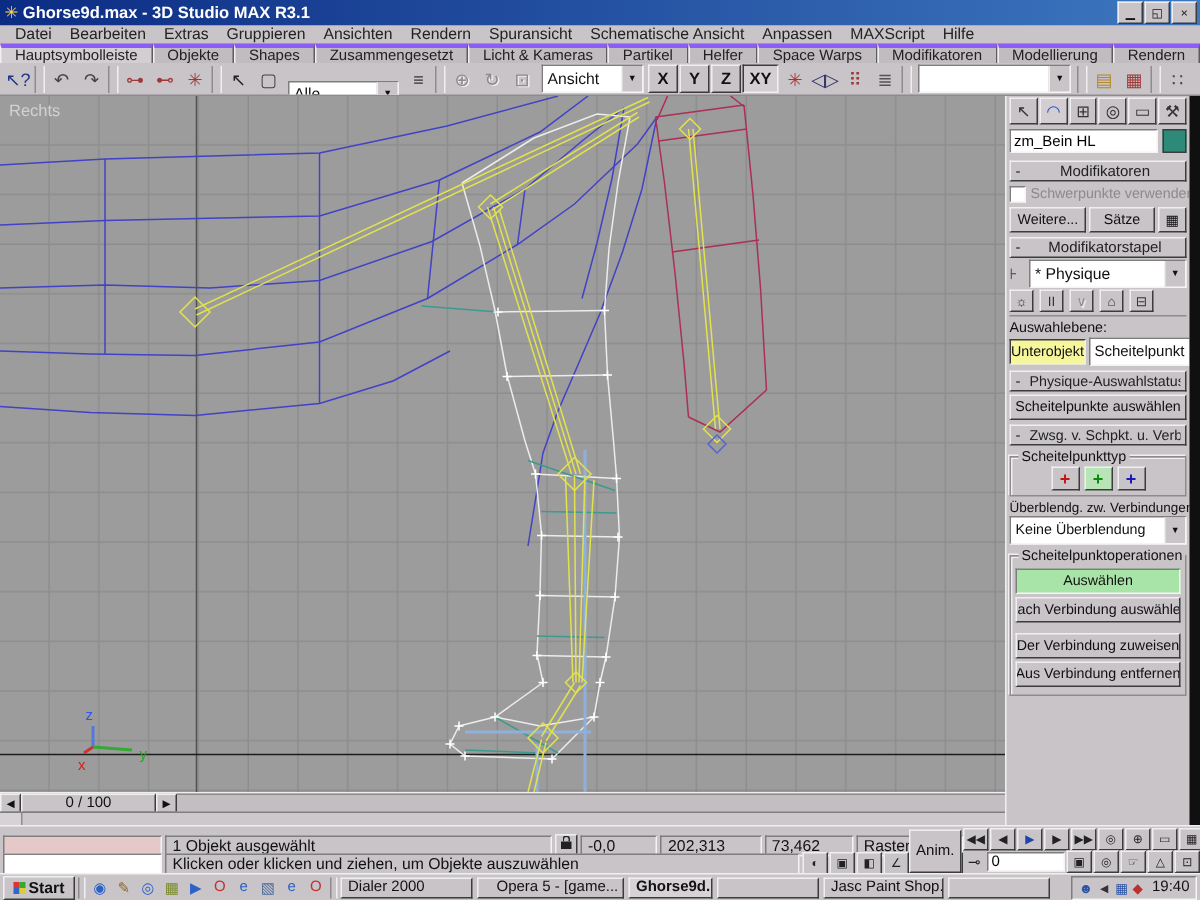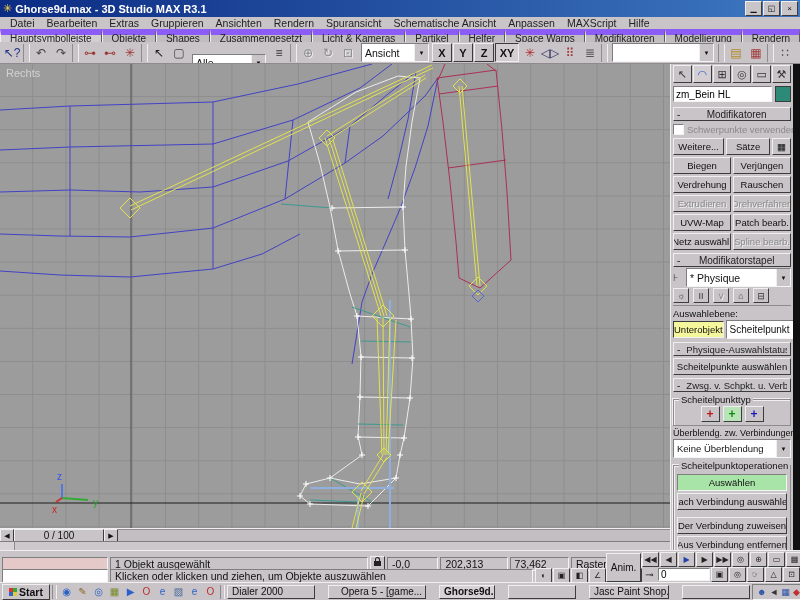--- a/index.html
+++ b/index.html
@@ -13,21 +13,21 @@
   .titlebar{position:absolute;top:0;left:0;width:800px;height:17px;background:linear-gradient(to right,#0c2c84,#3d77c0);display:flex;align-items:center;padding:0 2px;box-sizing:border-box;}
   .appicon{color:#ffd24a;font-size:11px;margin:0 3px 0 1px;}
   .title{color:#fff;font-weight:bold;font-size:11px;flex:1;white-space:nowrap;}
   .winbtns{display:flex;gap:1px;}
   .wbtn{width:15px;height:13px;font-size:8px;display:flex;align-items:center;justify-content:center;color:#111;}
   
   .menubar{position:absolute;top:17px;left:0;width:800px;height:12px;display:flex;align-items:center;padding-left:4px;font-size:10.5px;color:#222;box-sizing:border-box;background:#c8c4c8;}
   .menu-item{padding:0 6px;white-space:nowrap;}
   
   .tabbar{position:absolute;top:29px;left:0;width:800px;height:13px;display:flex;background:#b8b4b8;font-size:10px;}
-  .tab{flex:1 1 auto;display:flex;align-items:center;justify-content:center;white-space:nowrap;padding:0 8px;border-top:6px solid #8b5cf6;border-left:1px solid #efefef;border-right:1px solid #5c5c5c;background:#c0bcc0;color:#222;}
+  .tab{flex:1 1 auto;display:flex;align-items:center;justify-content:center;white-space:nowrap;padding:0 8px;border-top:3px solid #8b5cf6;border-left:1px solid #efefef;border-right:1px solid #5c5c5c;background:#c0bcc0;color:#222;}
   .tab.active{background:#d2ced2;font-weight:normal;}
   
   .toolbar{position:absolute;top:42px;left:0;width:800px;height:22px;background:#c8c4c8;border-bottom:1px solid #8e8a8e;display:flex;align-items:center;padding-left:2px;box-sizing:border-box;overflow:hidden;}
   .tbgroup{display:flex;align-items:center;height:22px;}
   .tbi{width:20px;height:19px;display:inline-flex;align-items:center;justify-content:center;font-size:12px;color:#333;flex:none;}
   .tbsep{width:5px;height:18px;border-left:1px solid #8e8a8e;border-right:1px solid #efefef;margin:0 1px;flex:none;}
   .axis{width:18px;height:17px;display:inline-flex;align-items:center;justify-content:center;font-weight:bold;font-size:11px;margin-right:1px;flex:none;}
   .axis.pressed{width:22px;}
   .dd{display:inline-flex;align-items:center;height:17px;background:#fff;border:1px solid #7e7e7e;border-right-color:#f4f4f4;border-bottom-color:#f4f4f4;margin:0 3px;flex:none;}
   .ddtext{flex:1;padding:0 3px;font-size:10.5px;white-space:nowrap;overflow:hidden;}
@@ -362,33 +362,20 @@
     </div>
     <div class="cbrow">
       <span class="cbbox sunken"></span>
       <span>Schwerpunkte verwenden</span>
     </div>
     <div class="btnrow">
       <span class="pbtn raised" style="width:50px">Weitere...</span>
       <span class="pbtn raised" style="width:42px">Sätze</span>
       <span class="pbtn raised" style="width:16px">▦</span>
     </div>
-    <div class="modgrid">
-
-    <span class="pbtn raised">Biegen</span>
-        <span class="pbtn raised">Verjüngen</span>
-        <span class="pbtn raised">Verdrehung</span>
-        <span class="pbtn raised">Rauschen</span>
-        <span class="pbtn raised dis">Extrudieren</span>
-        <span class="pbtn raised dis">Drehverfahren</span>
-        <span class="pbtn raised">UVW-Map</span>
-        <span class="pbtn raised">Patch bearb.</span>
-        <span class="pbtn raised">Netz auswähl.</span>
-        <span class="pbtn raised dis">Spline bearb.</span>
-      </div>
     <div class="roll raised">
       <span class="minus">-</span>
       <span class="rtitle">Modifikatorstapel</span>
     </div>
     <div class="stackrow">
       <span class="pin">⊦</span>
       <span class="dd" style="flex:1;margin:0">
         <span class="ddtext">* Physique</span>
         <span class="dda"></span>
       </span>
@@ -531,21 +518,21 @@
         <span class="qli" style="color: rgb(42, 98, 200);">◎</span>
         <span class="qli" style="color: rgb(122, 138, 42);">▦</span>
         <span class="qli" style="color: rgb(42, 98, 200);">▶</span>
         <span class="qli" style="color: rgb(192, 48, 48);">O</span>
         <span class="qli" style="color: rgb(42, 98, 200);">e</span>
         <span class="qli" style="color: rgb(74, 106, 154);">▧</span>
         <span class="qli" style="color: rgb(42, 98, 200);">e</span>
         <span class="qli" style="color: rgb(192, 48, 48);">O</span>
       </span>
     <span class="tsep"></span>
-    <span style="display:flex;gap:13px">
+    <span style="display:flex;gap:3px">
 
     <span class="taskbtn raised w88">Dialer 2000</span>
         <span class="taskbtn raised w98">Opera 5 - [game...</span>
         <span class="taskbtn raised w56 active">Ghorse9d.ma...</span>
         <span class="taskbtn raised w68"></span>
         <span class="taskbtn raised w80">Jasc Paint Shop...</span>
         <span class="taskbtn raised w68"></span>
       </span>
     <span class="tray sunken">
       <span style="display:flex;gap:3px">

